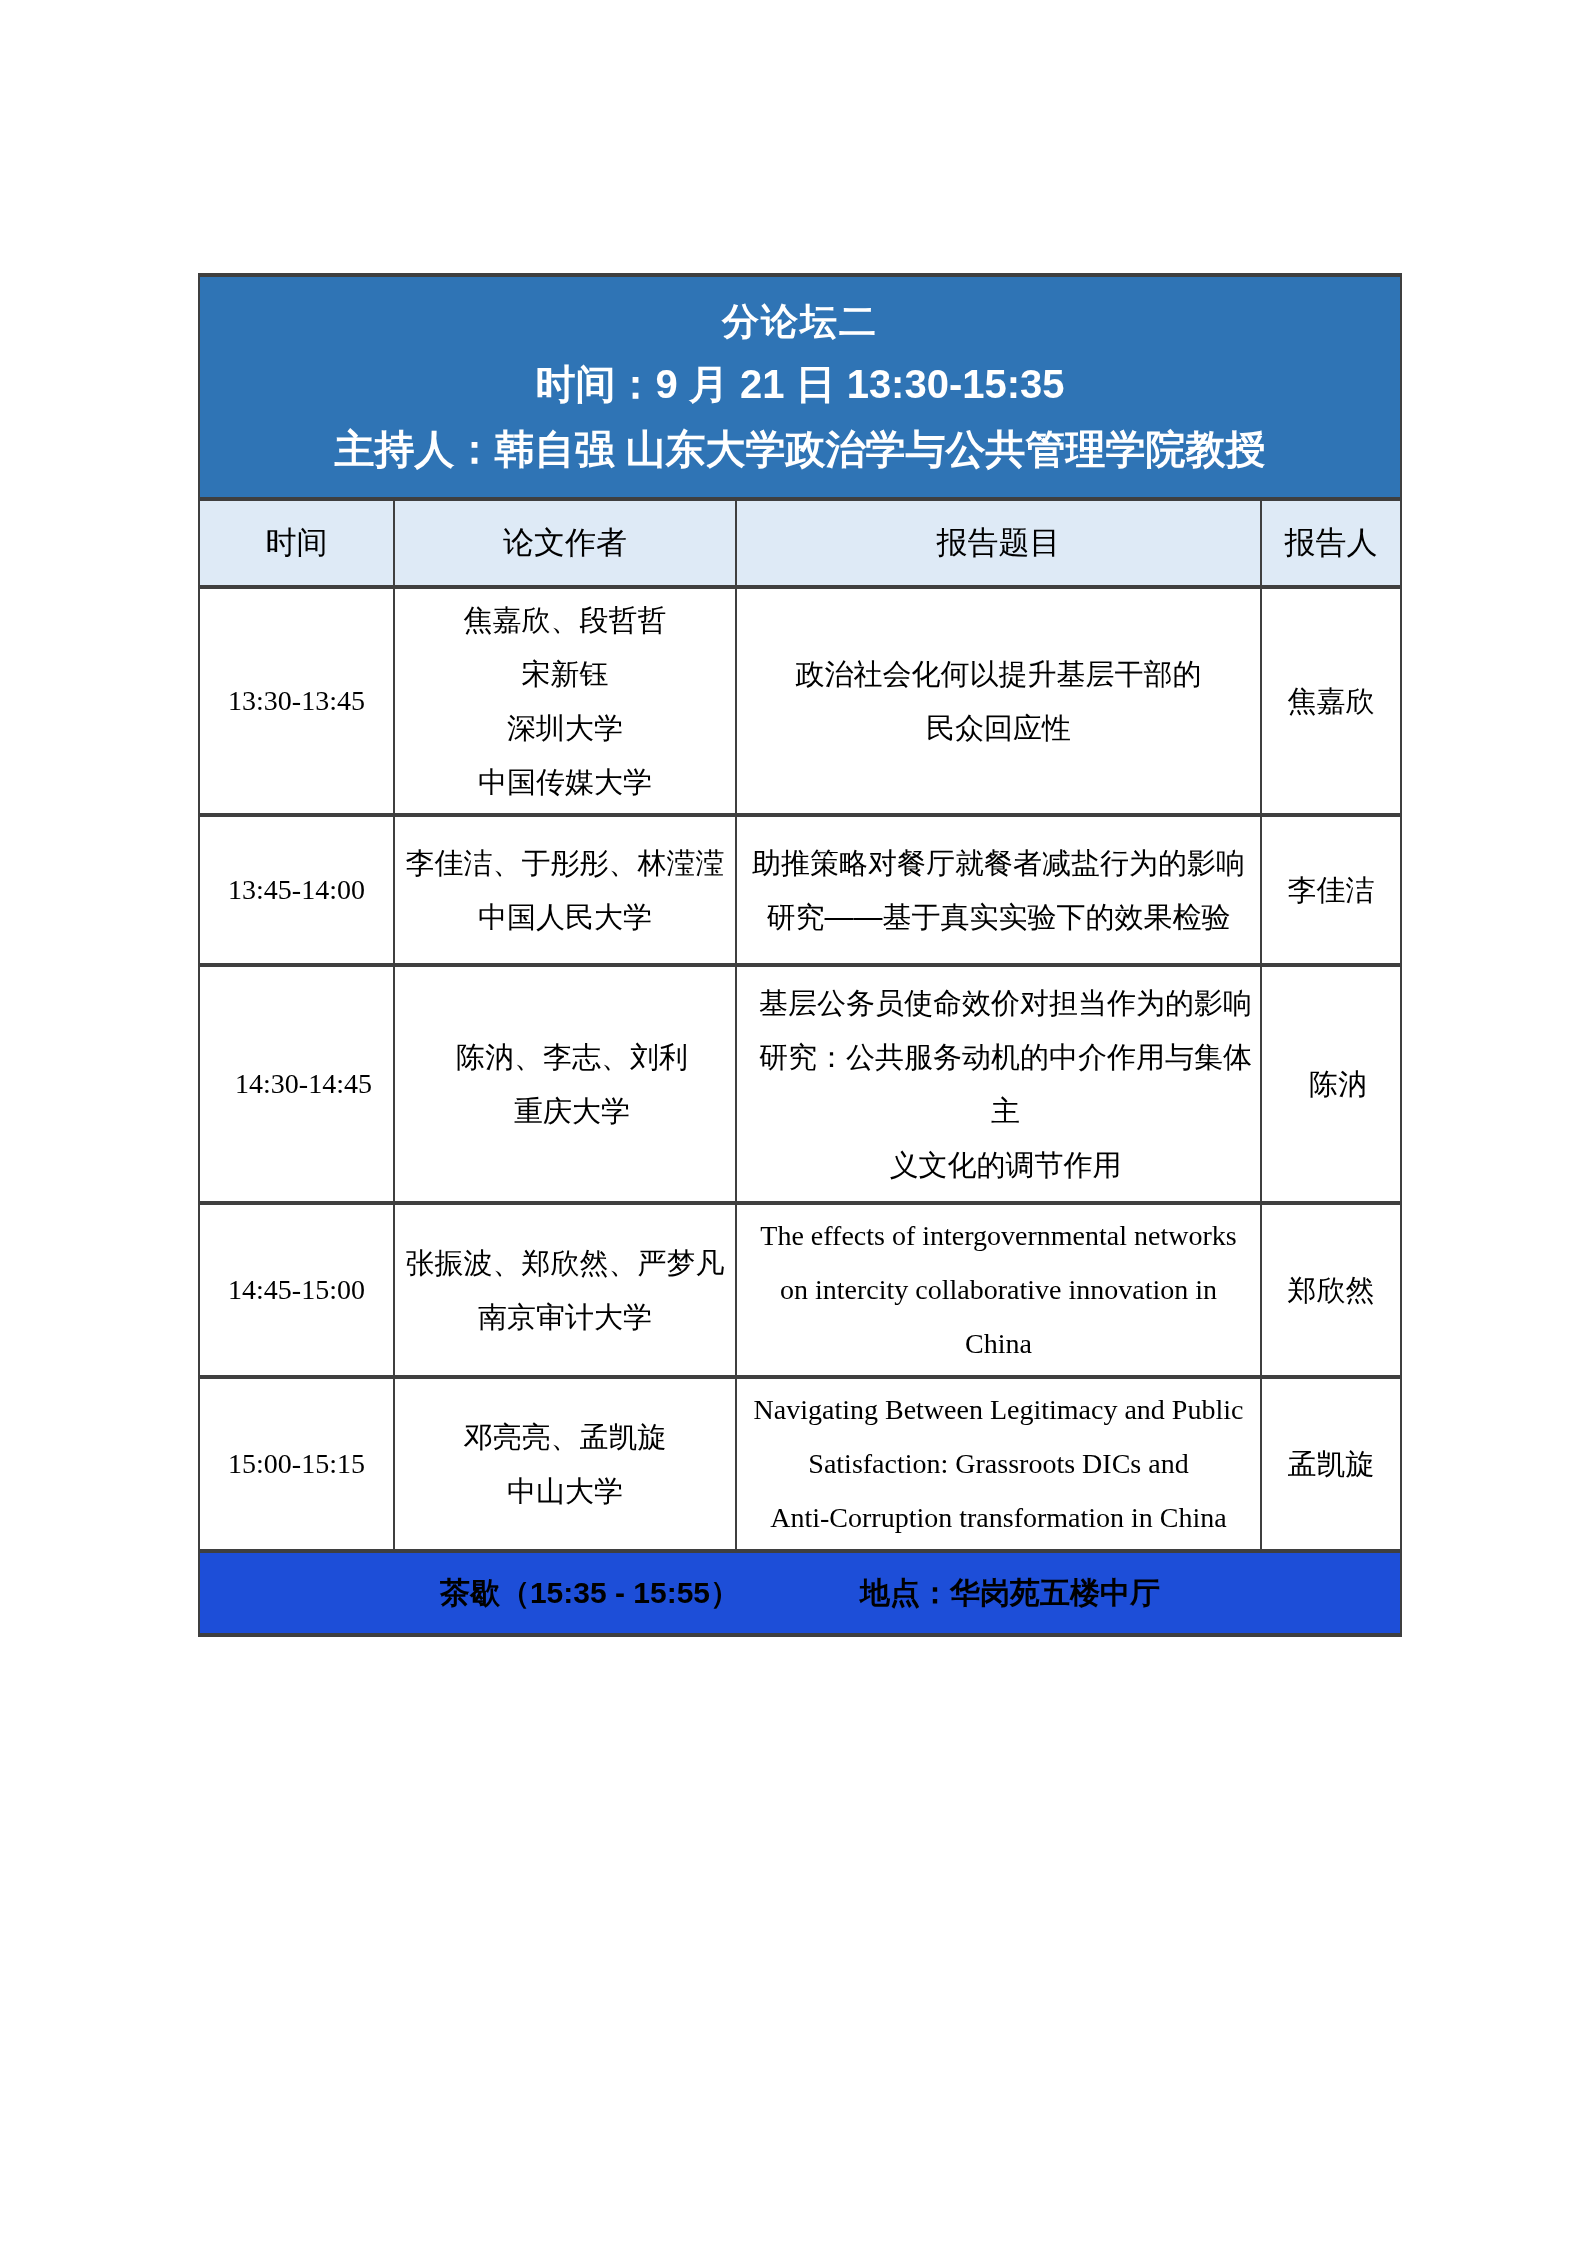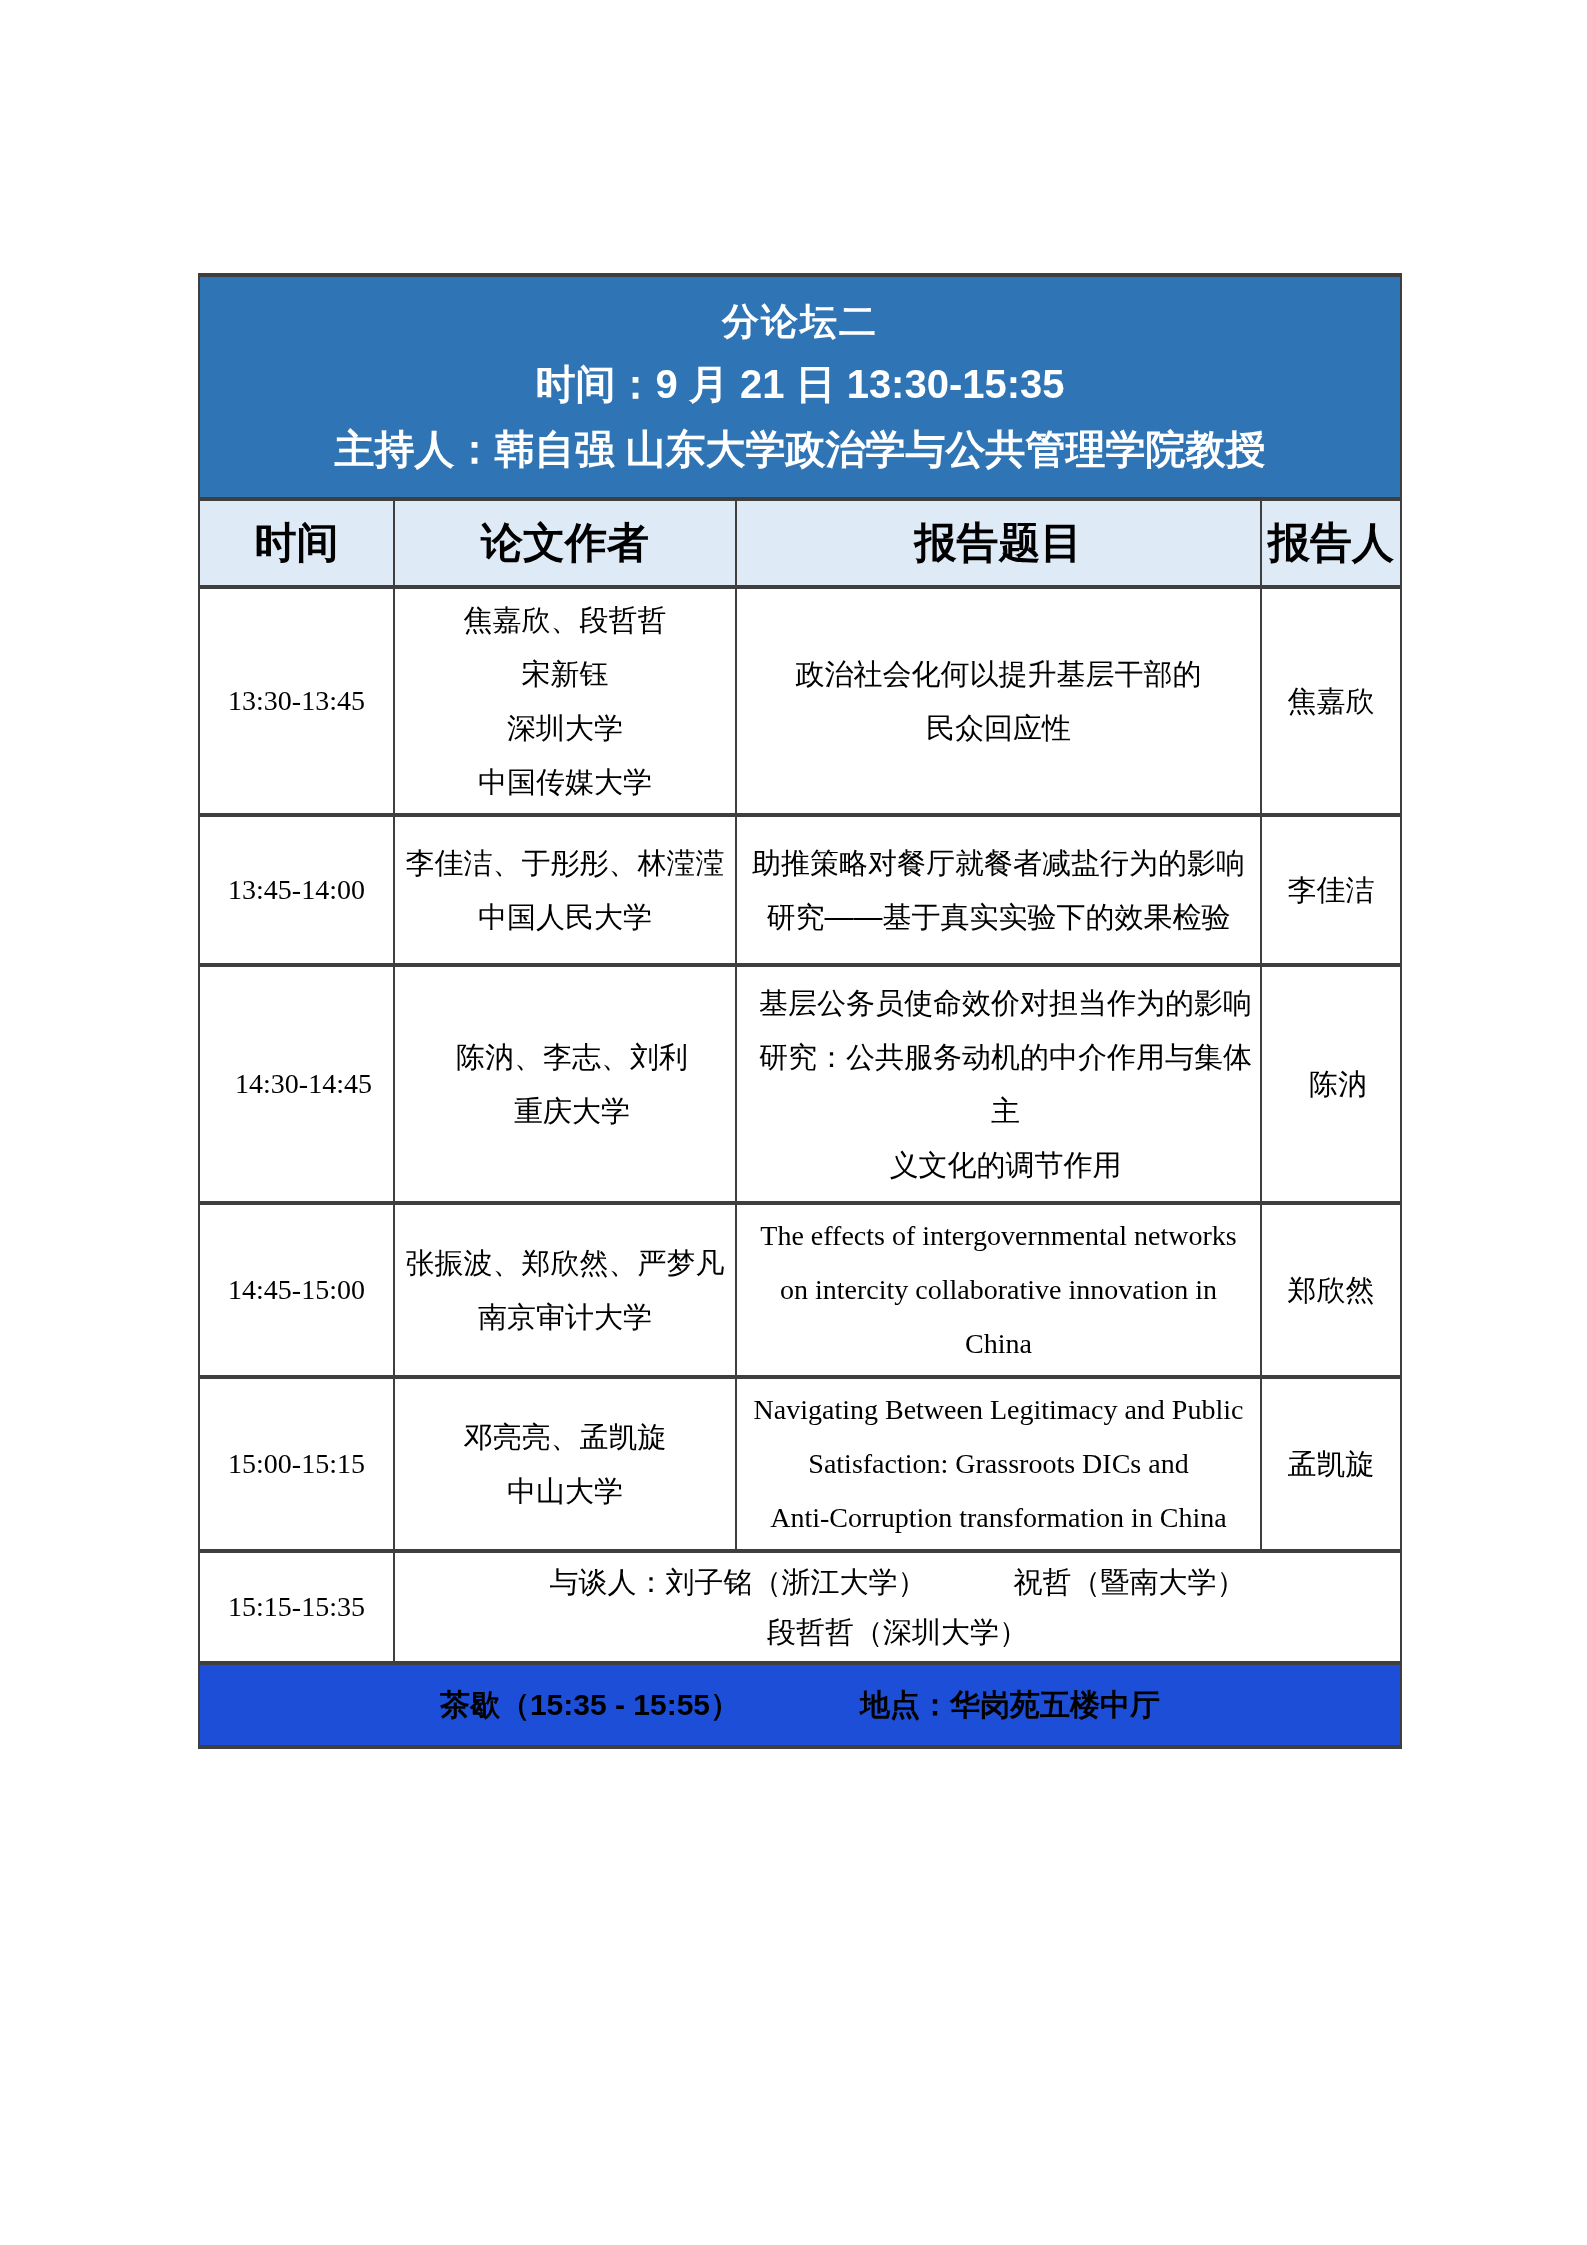--- a/index.html
+++ b/index.html
@@ -23,21 +23,21 @@
     background:#2F74B5;color:#ffffff;height:224px;padding:10px 0;
   }
   .banner-inner{
     height:100%;display:flex;flex-direction:column;
     justify-content:space-evenly;align-items:center;
   }
   .banner-title{font-size:37px;font-weight:bold;letter-spacing:2px;}
   .banner-line{font-size:40px;font-weight:bold;text-align:center;}
   
   tr.cols-row td{
-    background:#DEEAF6;height:88px;font-size:42px;font-weight:bold;
+    background:#DEEAF6;height:88px;font-size:31px;font-weight:normal;
   }
   
   td.cell{font-size:29px;line-height:54px;white-space:pre-line;}
   td.time{
     font-family:"Liberation Serif",serif;font-size:28px;white-space:nowrap;
   }
   tr.latin td.title{font-family:"Liberation Serif",serif;font-size:28px;}
   tbody tr.dr1 td{height:212px;}
   tbody tr.dr2 td{height:150px;}
   tbody tr.dr3 td{height:148px;}
@@ -129,24 +129,19 @@
       <tr class="dr7 latin">
         <td class="cell time">15:00-15:15</td>
         <td class="cell authors">邓亮亮、孟凯旋
 中山大学</td>
         <td class="cell title">Navigating Between Legitimacy and Public
 Satisfaction: Grassroots DICs and
 Anti-Corruption transformation in China</td>
         <td class="cell presenter">孟凯旋</td>
       </tr>
 
-      <tr class="disc-row">
-        <td class="cell time">15:15-15:35</td>
-        <td class="disc" colspan="3">与谈人：刘子铭（浙江大学）　　　祝哲（暨南大学）
-段哲哲（深圳大学）</td>
-      </tr>
 
       <tr class="footer-row">
         <td colspan="4">茶歇（15:35 - 15:55）　　　　地点：华岗苑五楼中厅</td>
       </tr>
     </tbody>
   </table>
 </div>
 
 </body></html>

